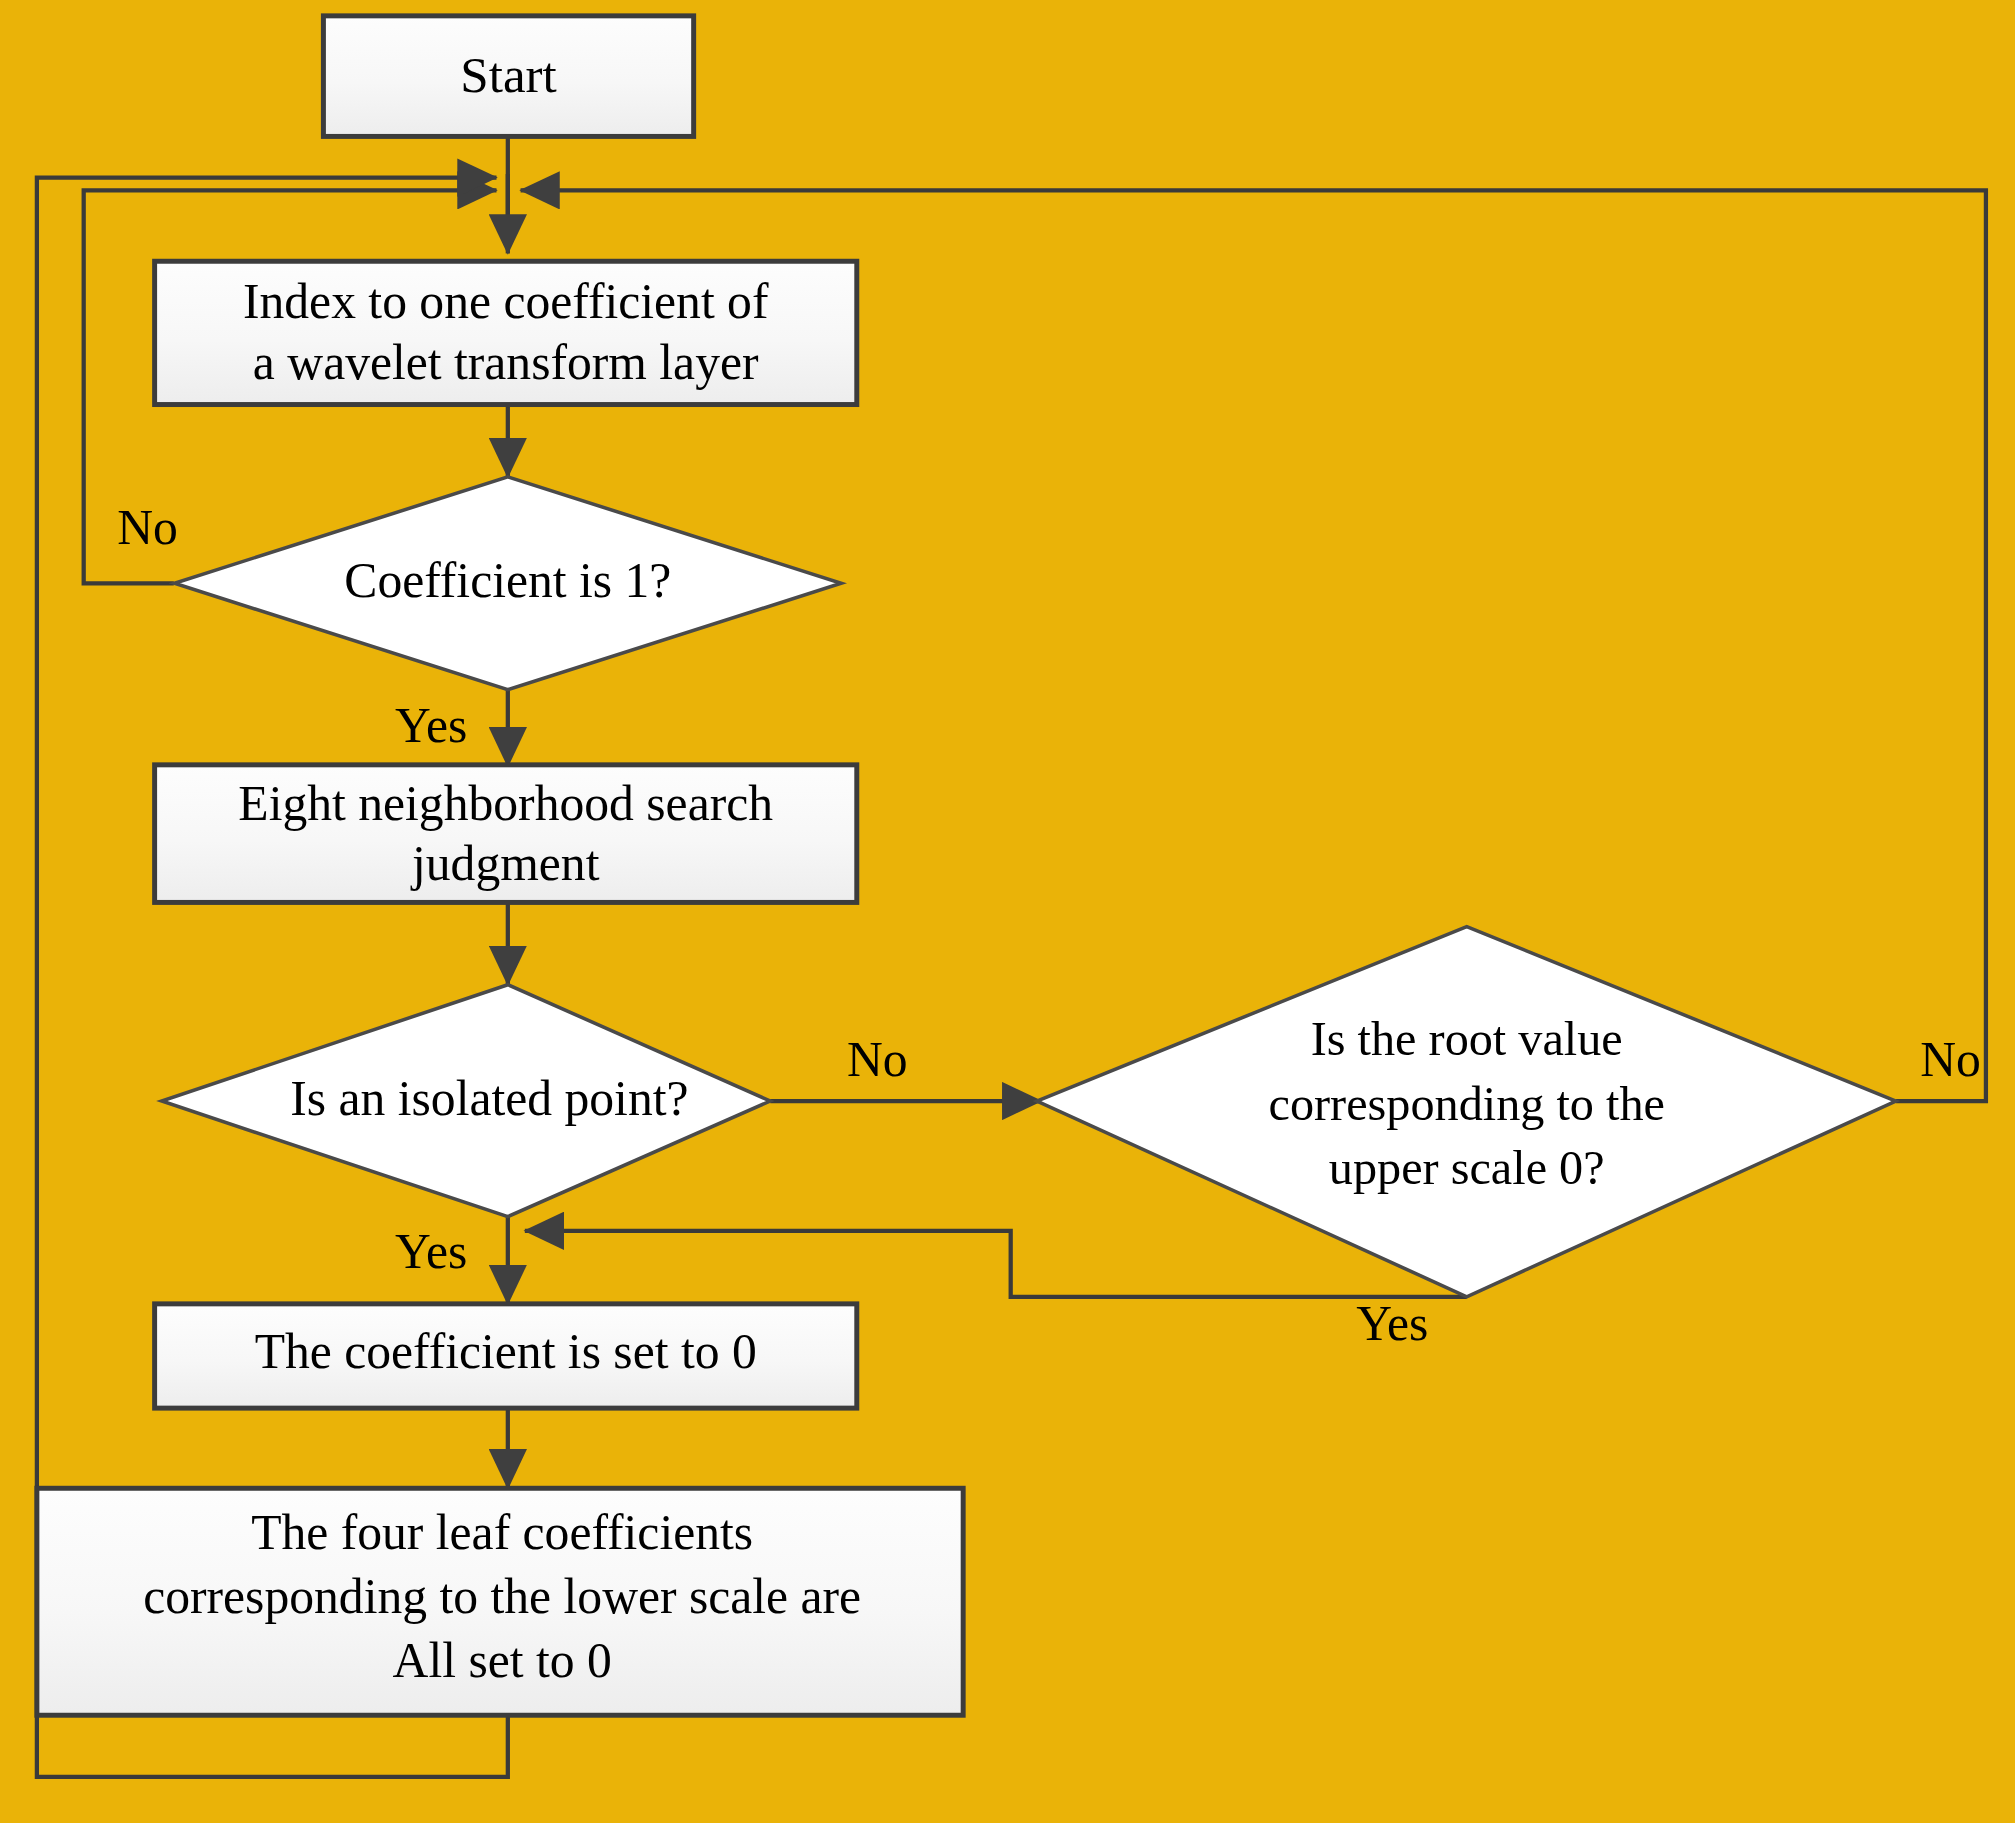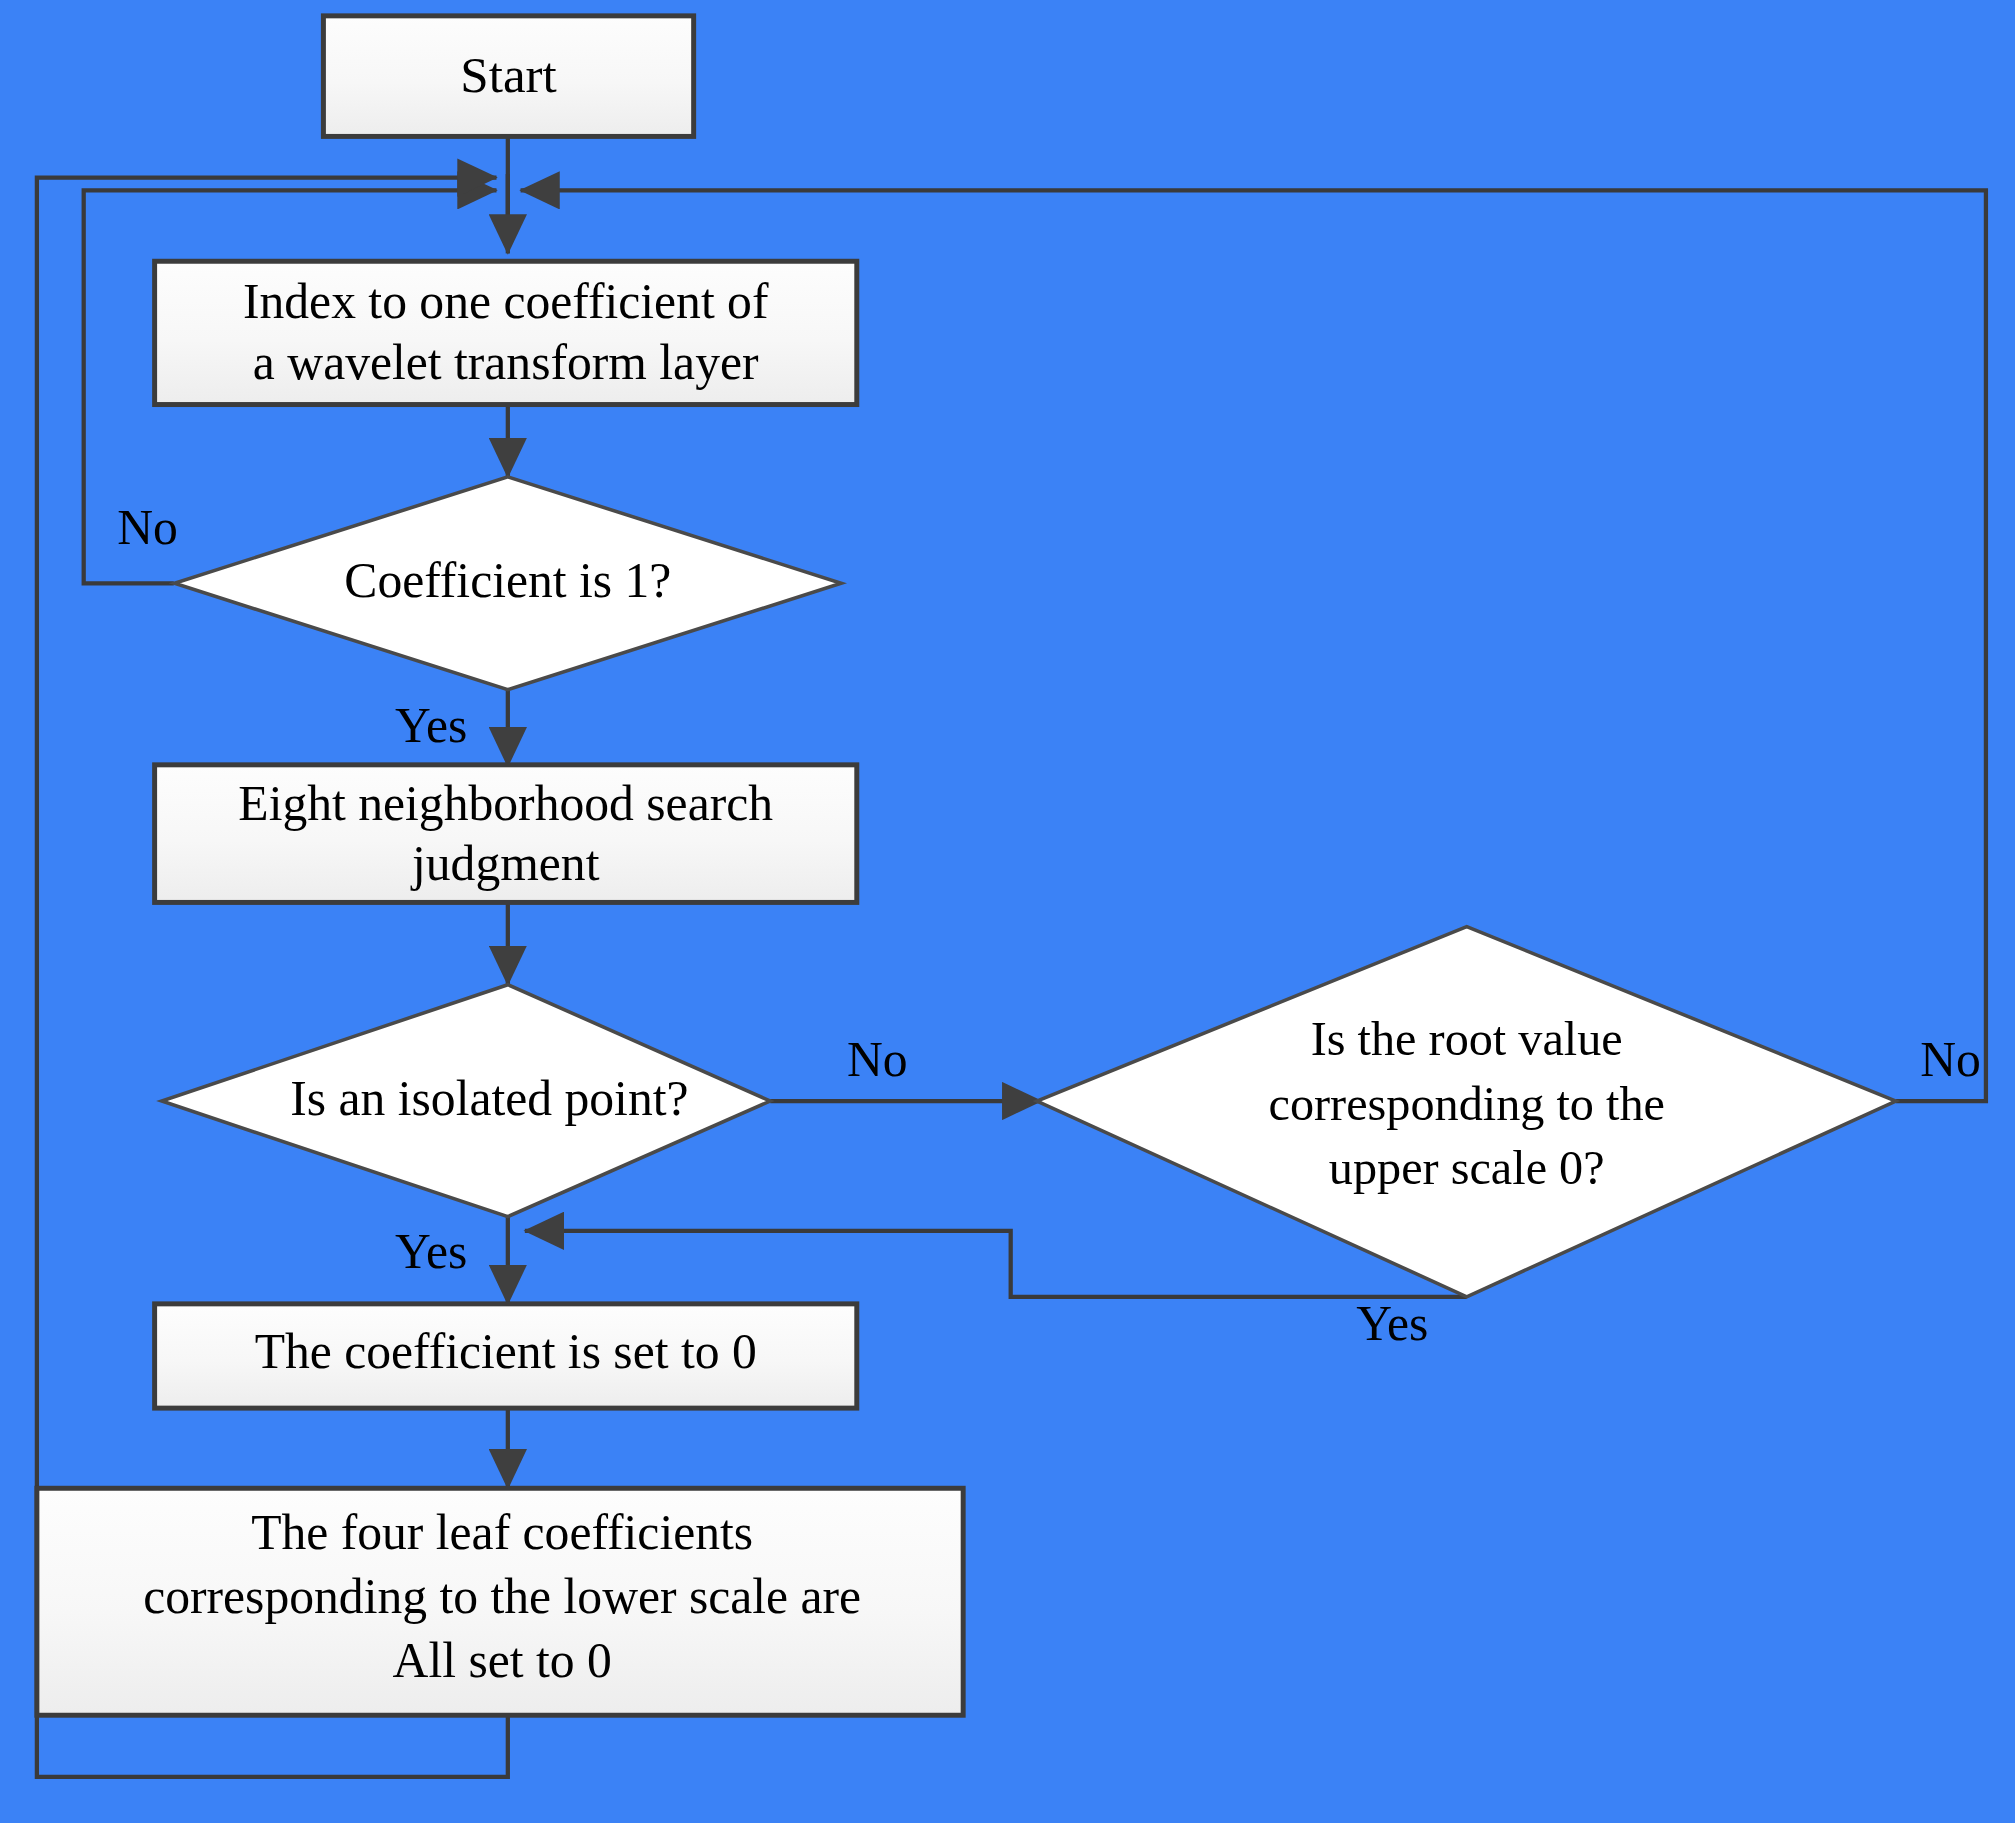--- a/index.html
+++ b/index.html
@@ -7,21 +7,21 @@
     padding: 0;
     background: #ffffff;
   }
   body {
     font-family: "Liberation Serif", "DejaVu Serif", serif;
   }
   #chart-root {
     position: relative;
     width: 2015px;
     height: 1824px;
-    background: #3b82f6;
+    background: #eab308;
     overflow: hidden;
     text-align: right;
   }
   svg#flow {
     position: absolute;
     top: 0;
     left: 0;
     width: 2015px;
     height: 1824px;
     display: block;

